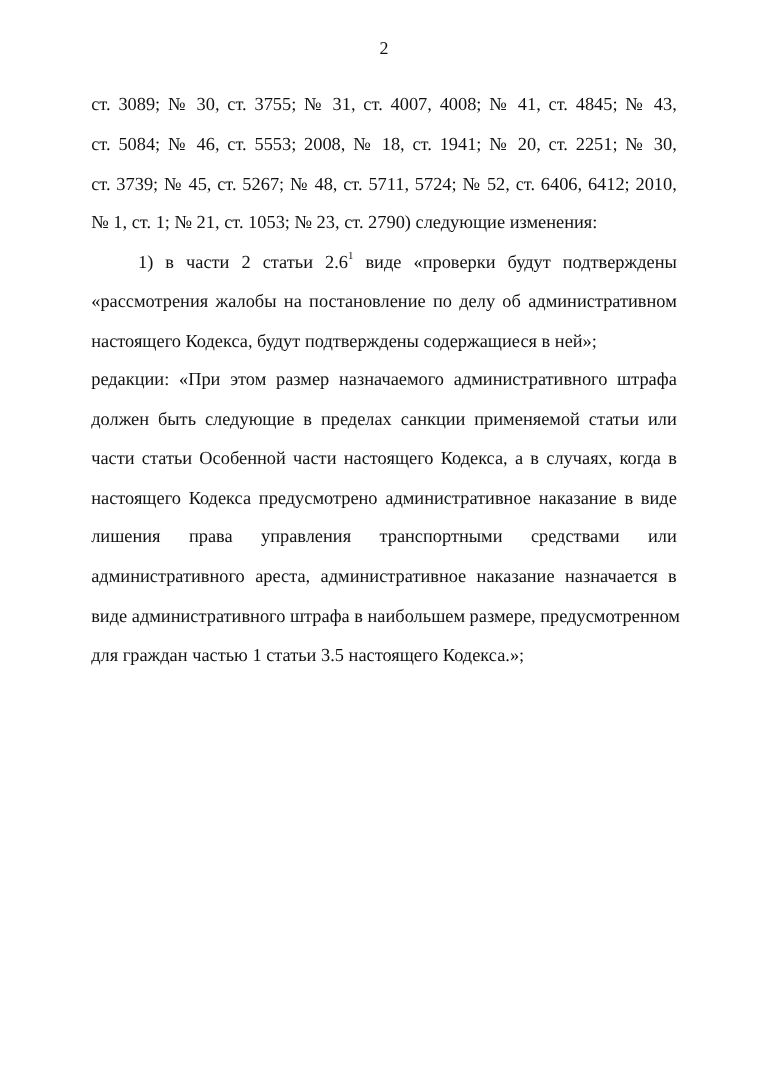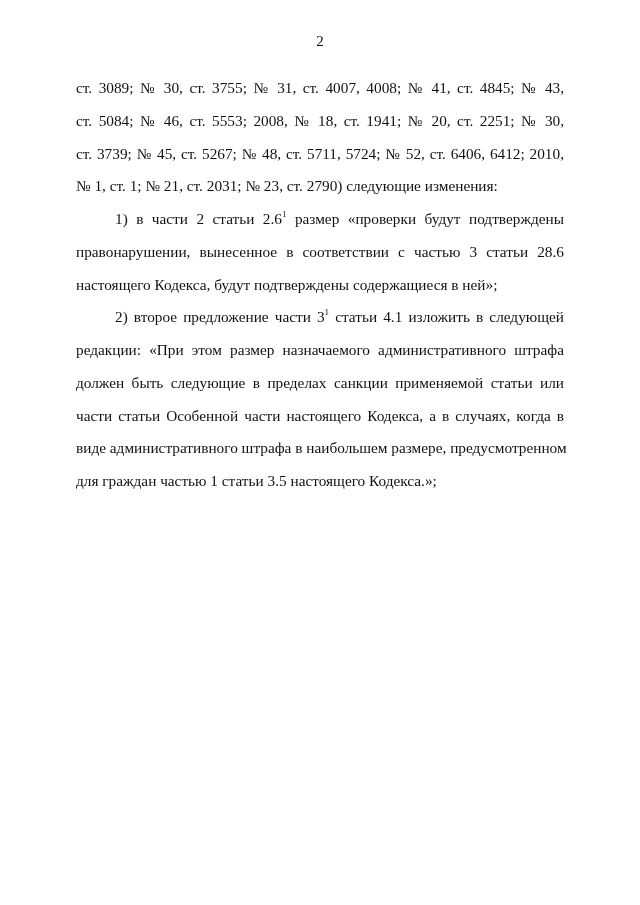--- a/index.html
+++ b/index.html
@@ -26,31 +26,33 @@
 <body>
 
 <div class="page">
   <div class="page-number">2</div>
 
   <div class="body-text">
     <p class="para">
       <span class="line">ст. 3089;  № 30,  ст. 3755;  № 31,  ст. 4007, 4008;  № 41, ст. 4845;  № 43,</span>
       <span class="line">ст. 5084;  № 46,  ст. 5553;  2008,  № 18,  ст. 1941;  № 20,  ст. 2251; № 30,</span>
       <span class="line">ст. 3739;  № 45, ст. 5267; № 48, ст. 5711, 5724; № 52, ст. 6406, 6412; 2010,</span>
-      <span class="line last">№ 1, ст. 1; № 21, ст. 2031; № 23, ст. 2790) следующие изменения:</span>
+      <span class="line last">№ 1, ст. 1; № 21, ст. 1053; № 23, ст. 2790) следующие изменения:</span>
     </p>
 
     <p class="para">
-      <span class="line" style="padding-left:39px;"><span>1) в части 2 статьи 2.6</span><sup>1</sup><span> размер «проверки будут подтверждены</span></span>
-      <span class="line">правонарушении, вынесенное в соответствии с частью 3 статьи 28.6</span>
+      <span class="line" style="padding-left:39px;"><span>1) в части 2 статьи 2.6</span><sup>1</sup><span> виде «проверки будут подтверждены</span></span>
+      <span class="line">«рассмотрения жалобы на постановление по делу об административном</span>
       <span class="line last">настоящего Кодекса, будут подтверждены содержащиеся в ней»;</span>
     </p>
 
     <p class="para">
-      <span class="line" style="padding-left:39px;"><span>2) второе предложение части 3</span><sup>1</sup><span> статьи 4.1 изложить в следующей</span></span>
       <span class="line">редакции: «При этом размер назначаемого административного штрафа</span>
       <span class="line">должен быть следующие в пределах санкции применяемой статьи или</span>
       <span class="line">части статьи Особенной части настоящего Кодекса, а в случаях, когда в</span>
+      <span class="line">настоящего Кодекса предусмотрено административное наказание в виде</span>
+      <span class="line">лишения права управления транспортными средствами или</span>
+      <span class="line">административного ареста, административное наказание назначается в</span>
       <span class="line">виде административного штрафа в наибольшем размере, предусмотренном</span>
       <span class="line last">для граждан частью 1 статьи 3.5 настоящего Кодекса.»;</span>
     </p>
   </div>
 </div>
 
 </body></html>

